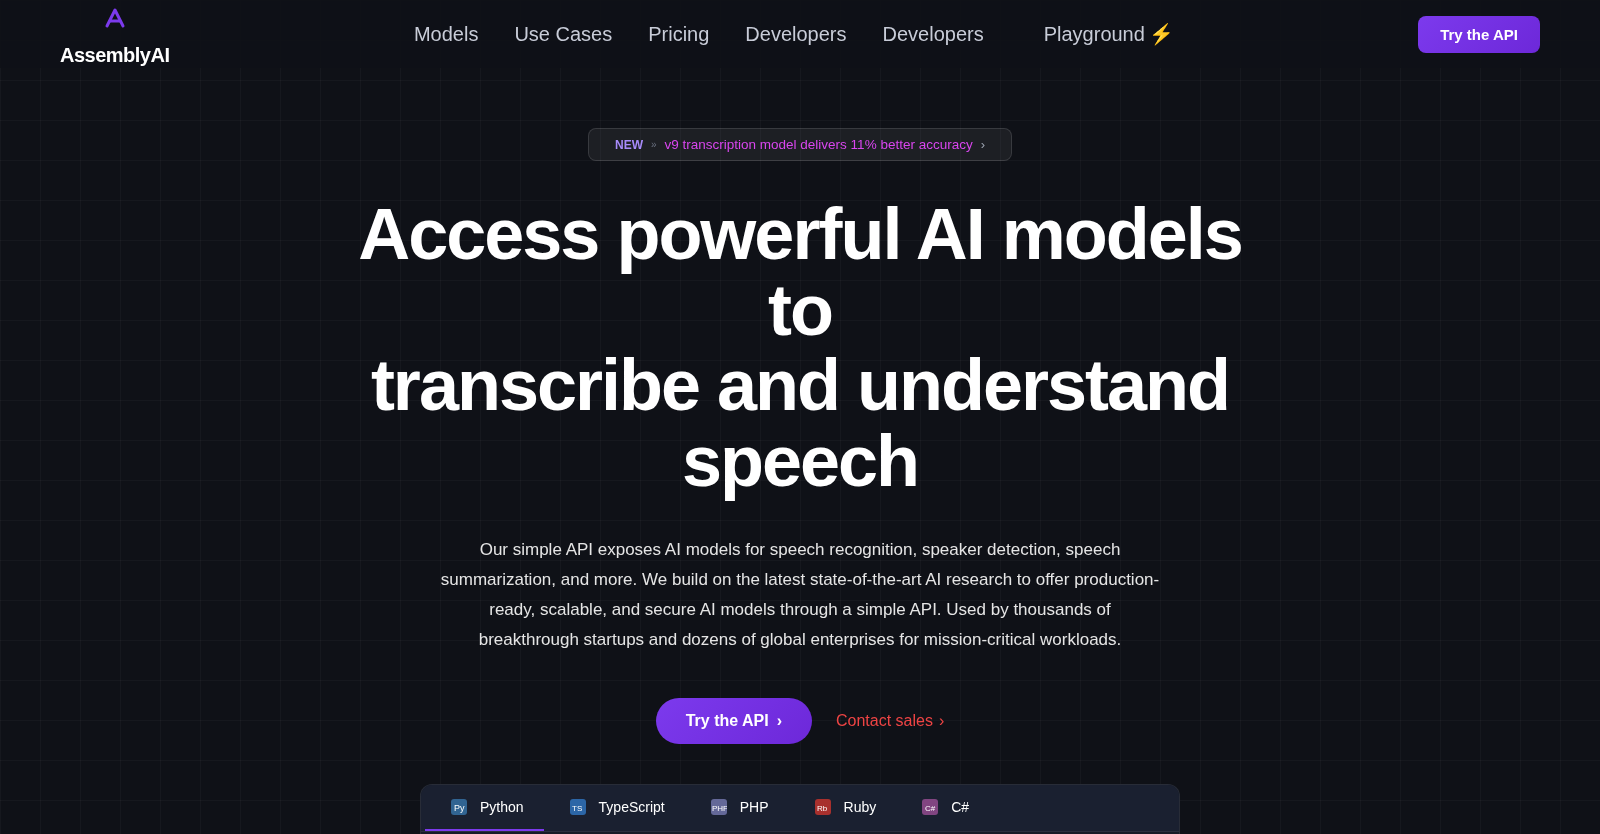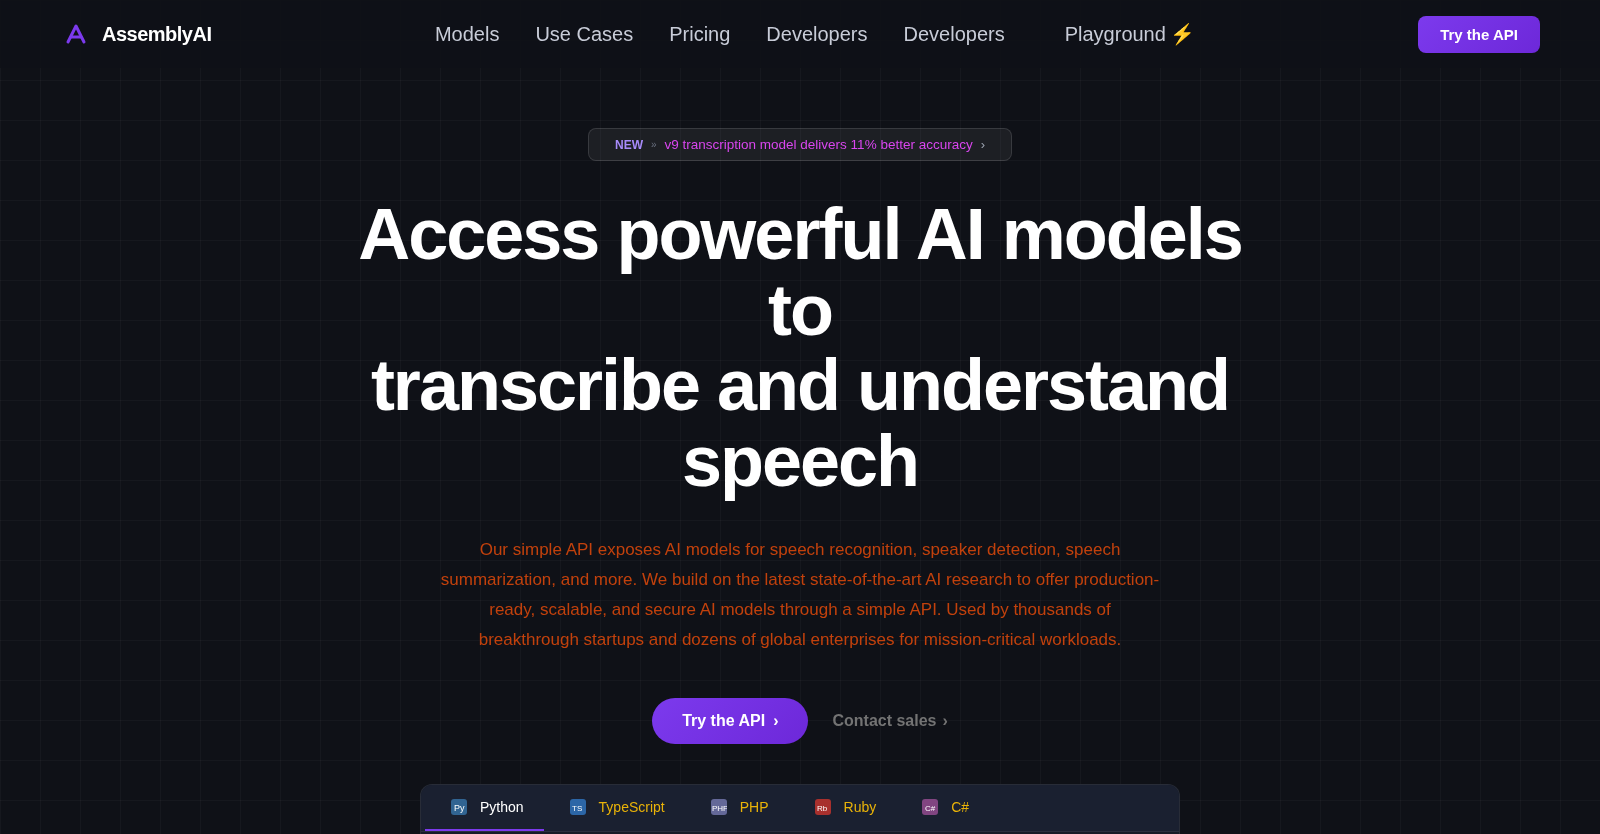--- a/index.html
+++ b/index.html
@@ -34,20 +34,21 @@
       justify-content: space-between;
       padding: 0 60px;
       height: 68px;
       background: rgba(15, 17, 23, 0.95);
     }
 
     .logo-area {
       display: flex;
       align-items: center;
       gap: 10px;
+      flex-direction: column;
     }
 
     .logo-icon {
       width: 32px;
       height: 32px;
     }
 
     .logo-text {
       font-size: 20px;
       font-weight: 700;
@@ -141,21 +142,21 @@
       line-height: 1.05;
       color: #ffffff;
       max-width: 900px;
       margin-bottom: 36px;
       letter-spacing: -2px;
     }
 
     .hero p {
       font-size: 17px;
       line-height: 1.75;
-      color: #c2410c;
+      color: #e5e5e5;
       max-width: 720px;
       margin-bottom: 44px;
     }
 
     .hero-cta {
       display: flex;
       align-items: center;
       gap: 24px;
     }
 
@@ -168,24 +169,24 @@
       font-size: 16px;
       font-weight: 600;
       cursor: pointer;
       display: flex;
       align-items: center;
       gap: 8px;
     }
 
     .btn-secondary {
       background: transparent;
-      color: #737373;
+      color: #ef4444;
       border: none;
       font-size: 16px;
-      font-weight: 700;
+      font-weight: 400;
       cursor: pointer;
       display: flex;
       align-items: center;
       gap: 6px;
     }
 
     
     .code-panel-wrapper {
       position: relative;
       z-index: 5;
@@ -208,21 +209,21 @@
       border-bottom: 1px solid rgba(255,255,255,0.07);
       padding: 0 4px;
     }
 
     .code-tab {
       display: flex;
       align-items: center;
       gap: 7px;
       padding: 14px 20px;
       font-size: 14px;
-      color: #eab308;
+      color: #ffffff;
       cursor: pointer;
       border-bottom: 2px solid transparent;
       white-space: nowrap;
     }
 
     .code-tab.active {
       color: #ffffff;
       border-bottom: 2px solid #7c3aed;
     }
 

